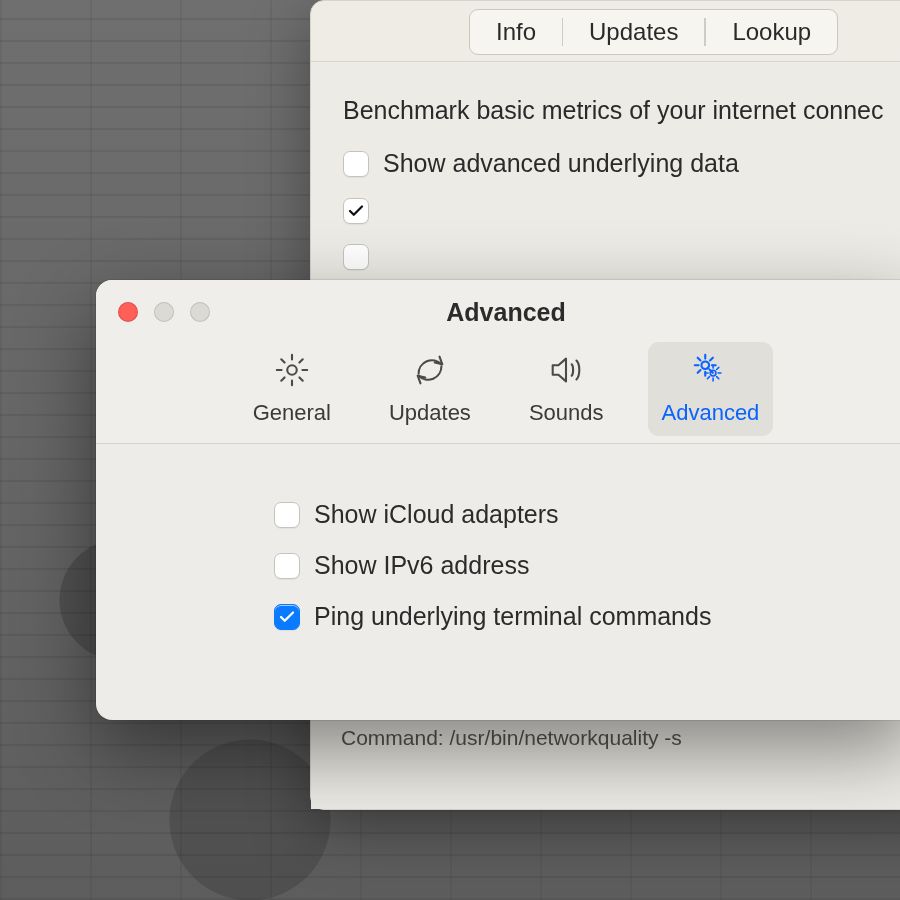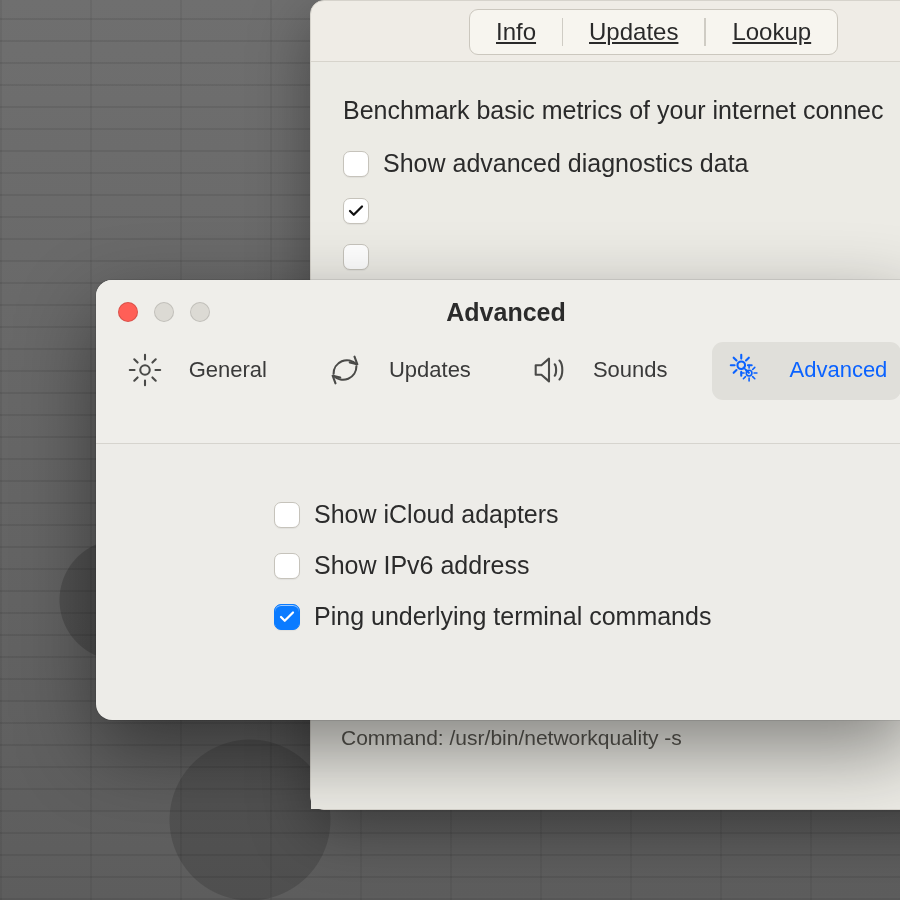--- a/index.html
+++ b/index.html
@@ -43,21 +43,20 @@
     padding: 0;
     height: 46px;
     align-items: center;
   }
   .tabbar .tab {
     font-size: 24px;
     color: #2a2a2a;
     padding: 8px 26px;
     position: relative;
     cursor: default;
-    text-decoration: underline;
   }
   .tabbar .sep {
     width: 1px; height: 28px; background: #cfccc4;
   }
   .win-back .content-area {
     position: absolute;
     top: 60px; left: 0; right: 0; bottom: 0;
     background: #ecebe5;
     border-top: 1px solid #d7d4cc;
     padding: 34px 0 0 32px;
@@ -141,22 +140,22 @@
   }
   .toolbar {
     position: absolute;
     top: 58px; left: 0; right: 0;
     display: flex;
     justify-content: center;
     gap: 30px;
     padding-top: 4px;
   }
   .tool {
-    display: flex; flex-direction: row; align-items: center;
-    gap: 24px;
+    display: flex; flex-direction: column; align-items: center;
+    gap: 10px;
     padding: 8px 14px 10px;
     border-radius: 11px;
     min-width: 92px;
   }
   .tool.active { background: #e0dfda; }
   .tool .label {
     font-size: 22px;
     color: #3a3a3a;
   }
   .tool.active .label { color: #0a62ff; }
@@ -185,21 +184,21 @@
     <div class="tab">Lookup</div>
   </div>
 
   <div class="content-area">
     <div class="bench-title">Benchmark basic metrics of your internet connec</div>
 
     <div class="check-row">
       <span class="checkbox">
         
       </span>
-      <span>Show advanced diagnostics data</span>
+      <span>Show advanced underlying data</span>
     </div>
     <div class="check-row">
       <span class="checkbox checked">
         <svg viewBox="0 0 24 24">
             <path d="M4 12l5 5L20 6"></path>
           </svg>
       </span>
     </div>
     <div class="check-row">
       <span class="checkbox">

